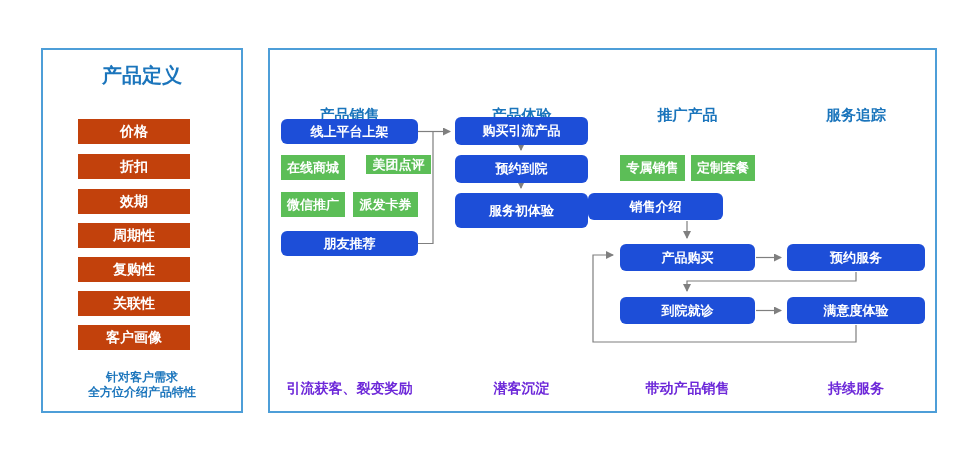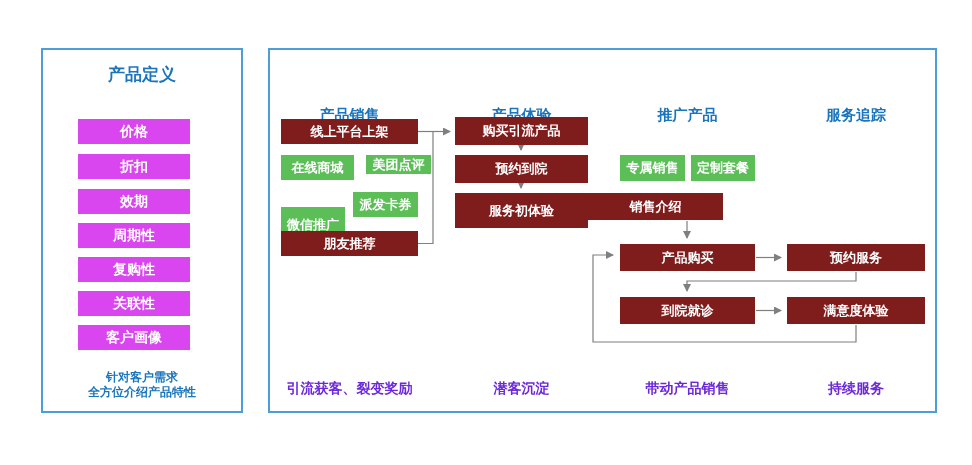--- a/index.html
+++ b/index.html
@@ -6,24 +6,24 @@
   .canvas{
     position:relative;width:972px;height:465px;background:#ffffff;
     font-family:"Liberation Sans",sans-serif;overflow:hidden;
   }
   .panel{position:absolute;background:#ffffff;border:2px solid #4d9ed8;box-sizing:border-box;}
   .left-panel{left:41px;top:48px;width:202px;height:365px;}
   .right-panel{left:268px;top:48px;width:669px;height:365px;}
 
   .panel-title{
     position:absolute;left:41px;top:66px;width:202px;height:18px;
-    text-align:center;color:#1b75bc;font-weight:bold;font-size:17px;line-height:18px;
+    text-align:center;color:#1b75bc;font-weight:bold;font-size:20px;line-height:18px;
   }
   .def-btn{
-    position:absolute;left:78px;width:112px;height:25px;background:#d946ef;
+    position:absolute;left:78px;width:112px;height:25px;background:#c2410c;
     color:#ffffff;font-weight:bold;font-size:14px;
     display:flex;align-items:center;justify-content:center;
   }
   .panel-note{
     position:absolute;left:41px;top:370px;width:202px;text-align:center;
     color:#1b75bc;font-weight:bold;font-size:12px;line-height:15px;
   }
 
   .col-header{
     position:absolute;top:66px;height:18px;text-align:center;
@@ -31,21 +31,21 @@
   }
   .col-footer{
     position:absolute;top:379px;height:18px;text-align:center;
     color:#6d28d9;font-weight:bold;font-size:14px;line-height:18px;
   }
 
   .node{
     position:absolute;display:flex;align-items:center;justify-content:center;
     color:#ffffff;font-weight:bold;font-size:13px;box-sizing:border-box;white-space:nowrap;
   }
-  .node.blue{background:#7f1d1d;}
+  .node.blue{background:#1d4ed8;border-radius:6px;}
   .node.green{background:#5cbe57;}
 
   .connectors{position:absolute;left:0;top:0;width:972px;height:465px;pointer-events:none;}
 </style>
 </head>
 <body>
 
 <div class="canvas">
 
   <div class="panel left-panel"></div>
@@ -83,23 +83,23 @@
       <polyline points="589,206.5 614,206.5" marker-end="url(#arrow)"></polyline>
       <polyline points="687,221 687,238" marker-end="url(#arrow)"></polyline>
       <polyline points="756,257.5 781,257.5" marker-end="url(#arrow)"></polyline>
       <polyline points="856,272 856,281 687,281 687,291" marker-end="url(#arrow)"></polyline>
       <polyline points="756,310.5 781,310.5" marker-end="url(#arrow)"></polyline>
       <polyline points="856,325 856,342 593,342 593,255 613,255" marker-end="url(#arrow)"></polyline>
     </g>
   </svg>
 
   <div class="node blue" style="left:281px;top:119px;width:137px;height:25px">线上平台上架</div>
-  <div class="node green" style="left:281px;top:155px;width:73px;height:25px">在线商城</div>
+  <div class="node green" style="left:281px;top:155px;width:64px;height:25px">在线商城</div>
   <div class="node green" style="left:366px;top:155px;width:65px;height:19px">美团点评</div>
-  <div class="node green" style="left:281px;top:207px;width:64px;height:36px">微信推广</div>
+  <div class="node green" style="left:281px;top:192px;width:64px;height:25px">微信推广</div>
   <div class="node green" style="left:353px;top:192px;width:65px;height:25px">派发卡券</div>
   <div class="node blue" style="left:281px;top:231px;width:137px;height:25px">朋友推荐</div>
 
   <div class="node blue" style="left:455px;top:117px;width:133px;height:28px">购买引流产品</div>
   <div class="node blue" style="left:455px;top:155px;width:133px;height:28px">预约到院</div>
   <div class="node blue" style="left:455px;top:193px;width:133px;height:35px">服务初体验</div>
 
   <div class="node green" style="left:620px;top:155px;width:65px;height:26px">专属销售</div>
   <div class="node green" style="left:691px;top:155px;width:64px;height:26px">定制套餐</div>
   <div class="node blue" style="left:588px;top:193px;width:135px;height:27px">销售介绍</div>

